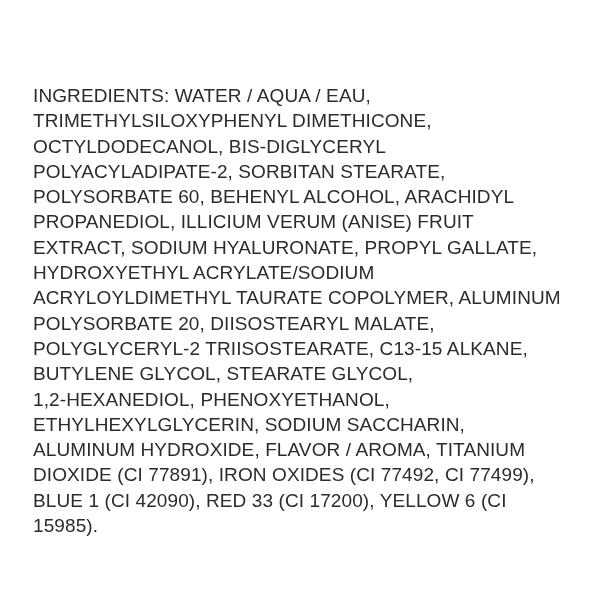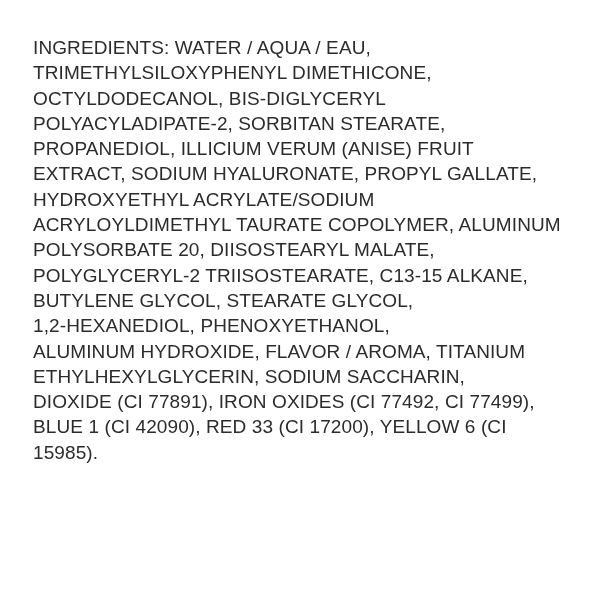--- a/index.html
+++ b/index.html
@@ -25,31 +25,32 @@
     color: #2b2b2b;
     letter-spacing: 0.1px;
   }
   .ingredients-line {
     white-space: nowrap;
   }
 </style>
 </head>
 <body>
 
-<div class="ingredients-label" style="color: rgb(43, 43, 43);">
+<div class="ingredients-label" style="color: rgb(43, 43, 43); margin-top: 48px;">
   <div class="ingredients-line">INGREDIENTS: WATER / AQUA / EAU,</div>
   <div class="ingredients-line">TRIMETHYLSILOXYPHENYL DIMETHICONE,</div>
   <div class="ingredients-line">OCTYLDODECANOL, BIS-DIGLYCERYL</div>
   <div class="ingredients-line">POLYACYLADIPATE-2, SORBITAN STEARATE,</div>
+  <div class="ingredients-line">POLYSORBATE 60, BEHENYL ALCOHOL, ARACHIDYL</div>
   <div class="ingredients-line">PROPANEDIOL, ILLICIUM VERUM (ANISE) FRUIT</div>
   <div class="ingredients-line">EXTRACT, SODIUM HYALURONATE, PROPYL GALLATE,</div>
   <div class="ingredients-line">HYDROXYETHYL ACRYLATE/SODIUM</div>
   <div class="ingredients-line">ACRYLOYLDIMETHYL TAURATE COPOLYMER, ALUMINUM</div>
   <div class="ingredients-line">POLYSORBATE 20, DIISOSTEARYL MALATE,</div>
   <div class="ingredients-line">POLYGLYCERYL-2 TRIISOSTEARATE, C13-15 ALKANE,</div>
   <div class="ingredients-line">BUTYLENE GLYCOL, STEARATE GLYCOL,</div>
   <div class="ingredients-line">1,2-HEXANEDIOL, PHENOXYETHANOL,</div>
+  <div class="ingredients-line">ETHYLHEXYLGLYCERIN, SODIUM SACCHARIN,</div>
   <div class="ingredients-line">ALUMINUM HYDROXIDE, FLAVOR / AROMA, TITANIUM</div>
-  <div class="ingredients-line">ETHYLHEXYLGLYCERIN, SODIUM SACCHARIN,</div>
   <div class="ingredients-line">DIOXIDE (CI 77891), IRON OXIDES (CI 77492, CI 77499),</div>
   <div class="ingredients-line">BLUE 1 (CI 42090), RED 33 (CI 17200), YELLOW 6 (CI</div>
   <div class="ingredients-line">15985).</div>
 </div>
 
 </body></html>

